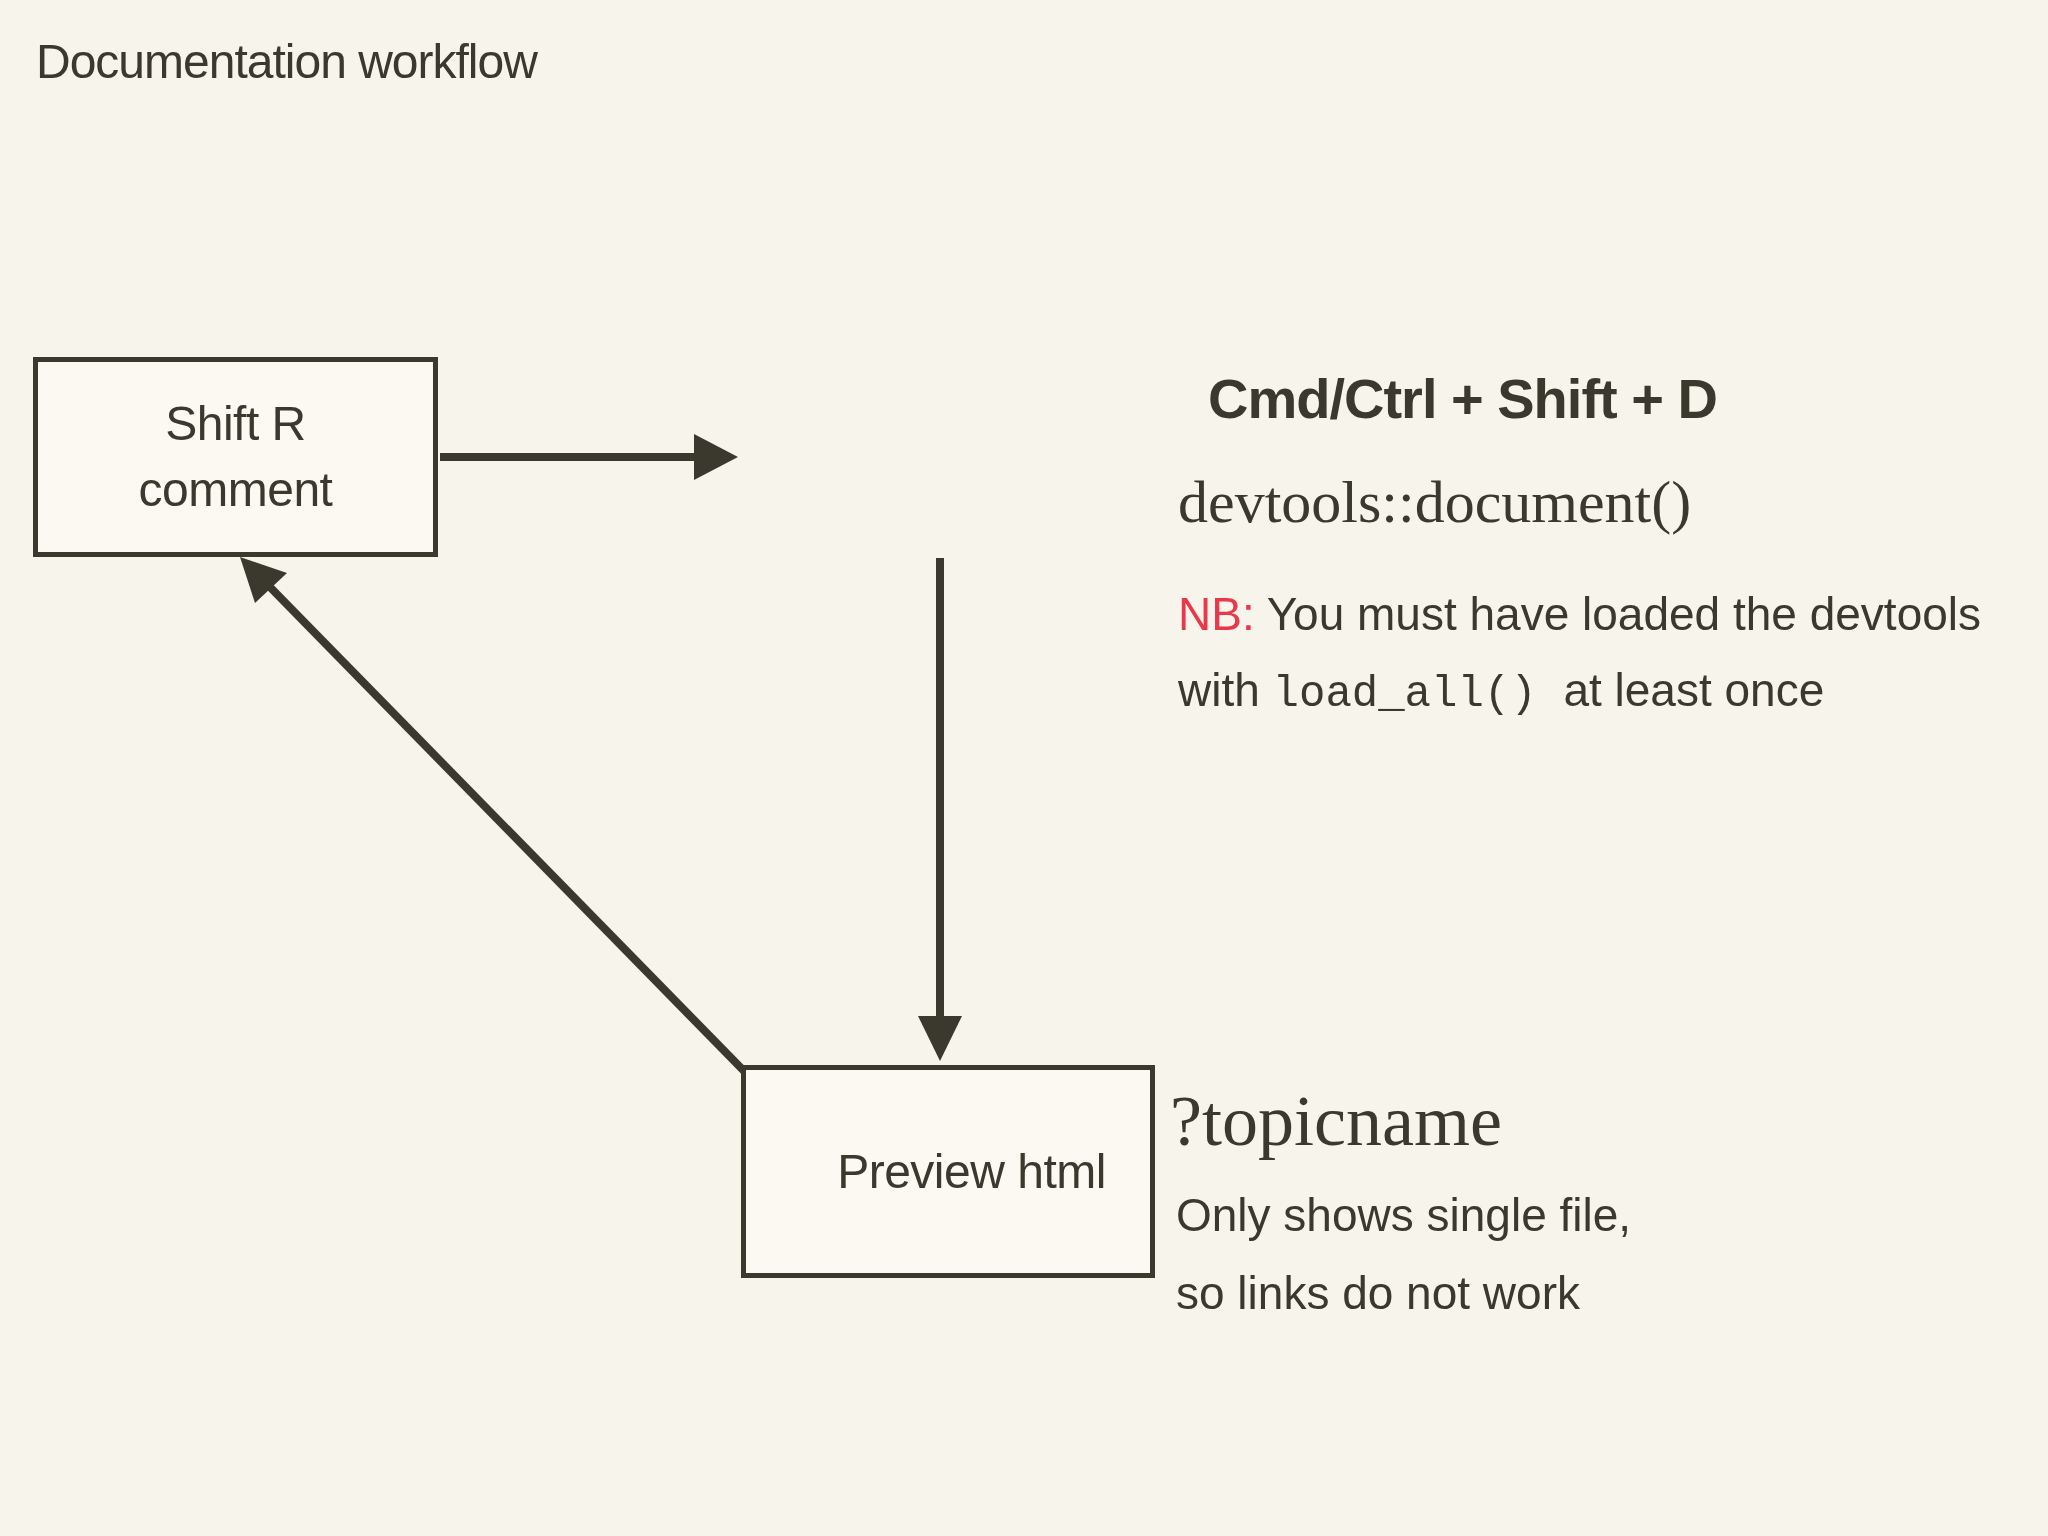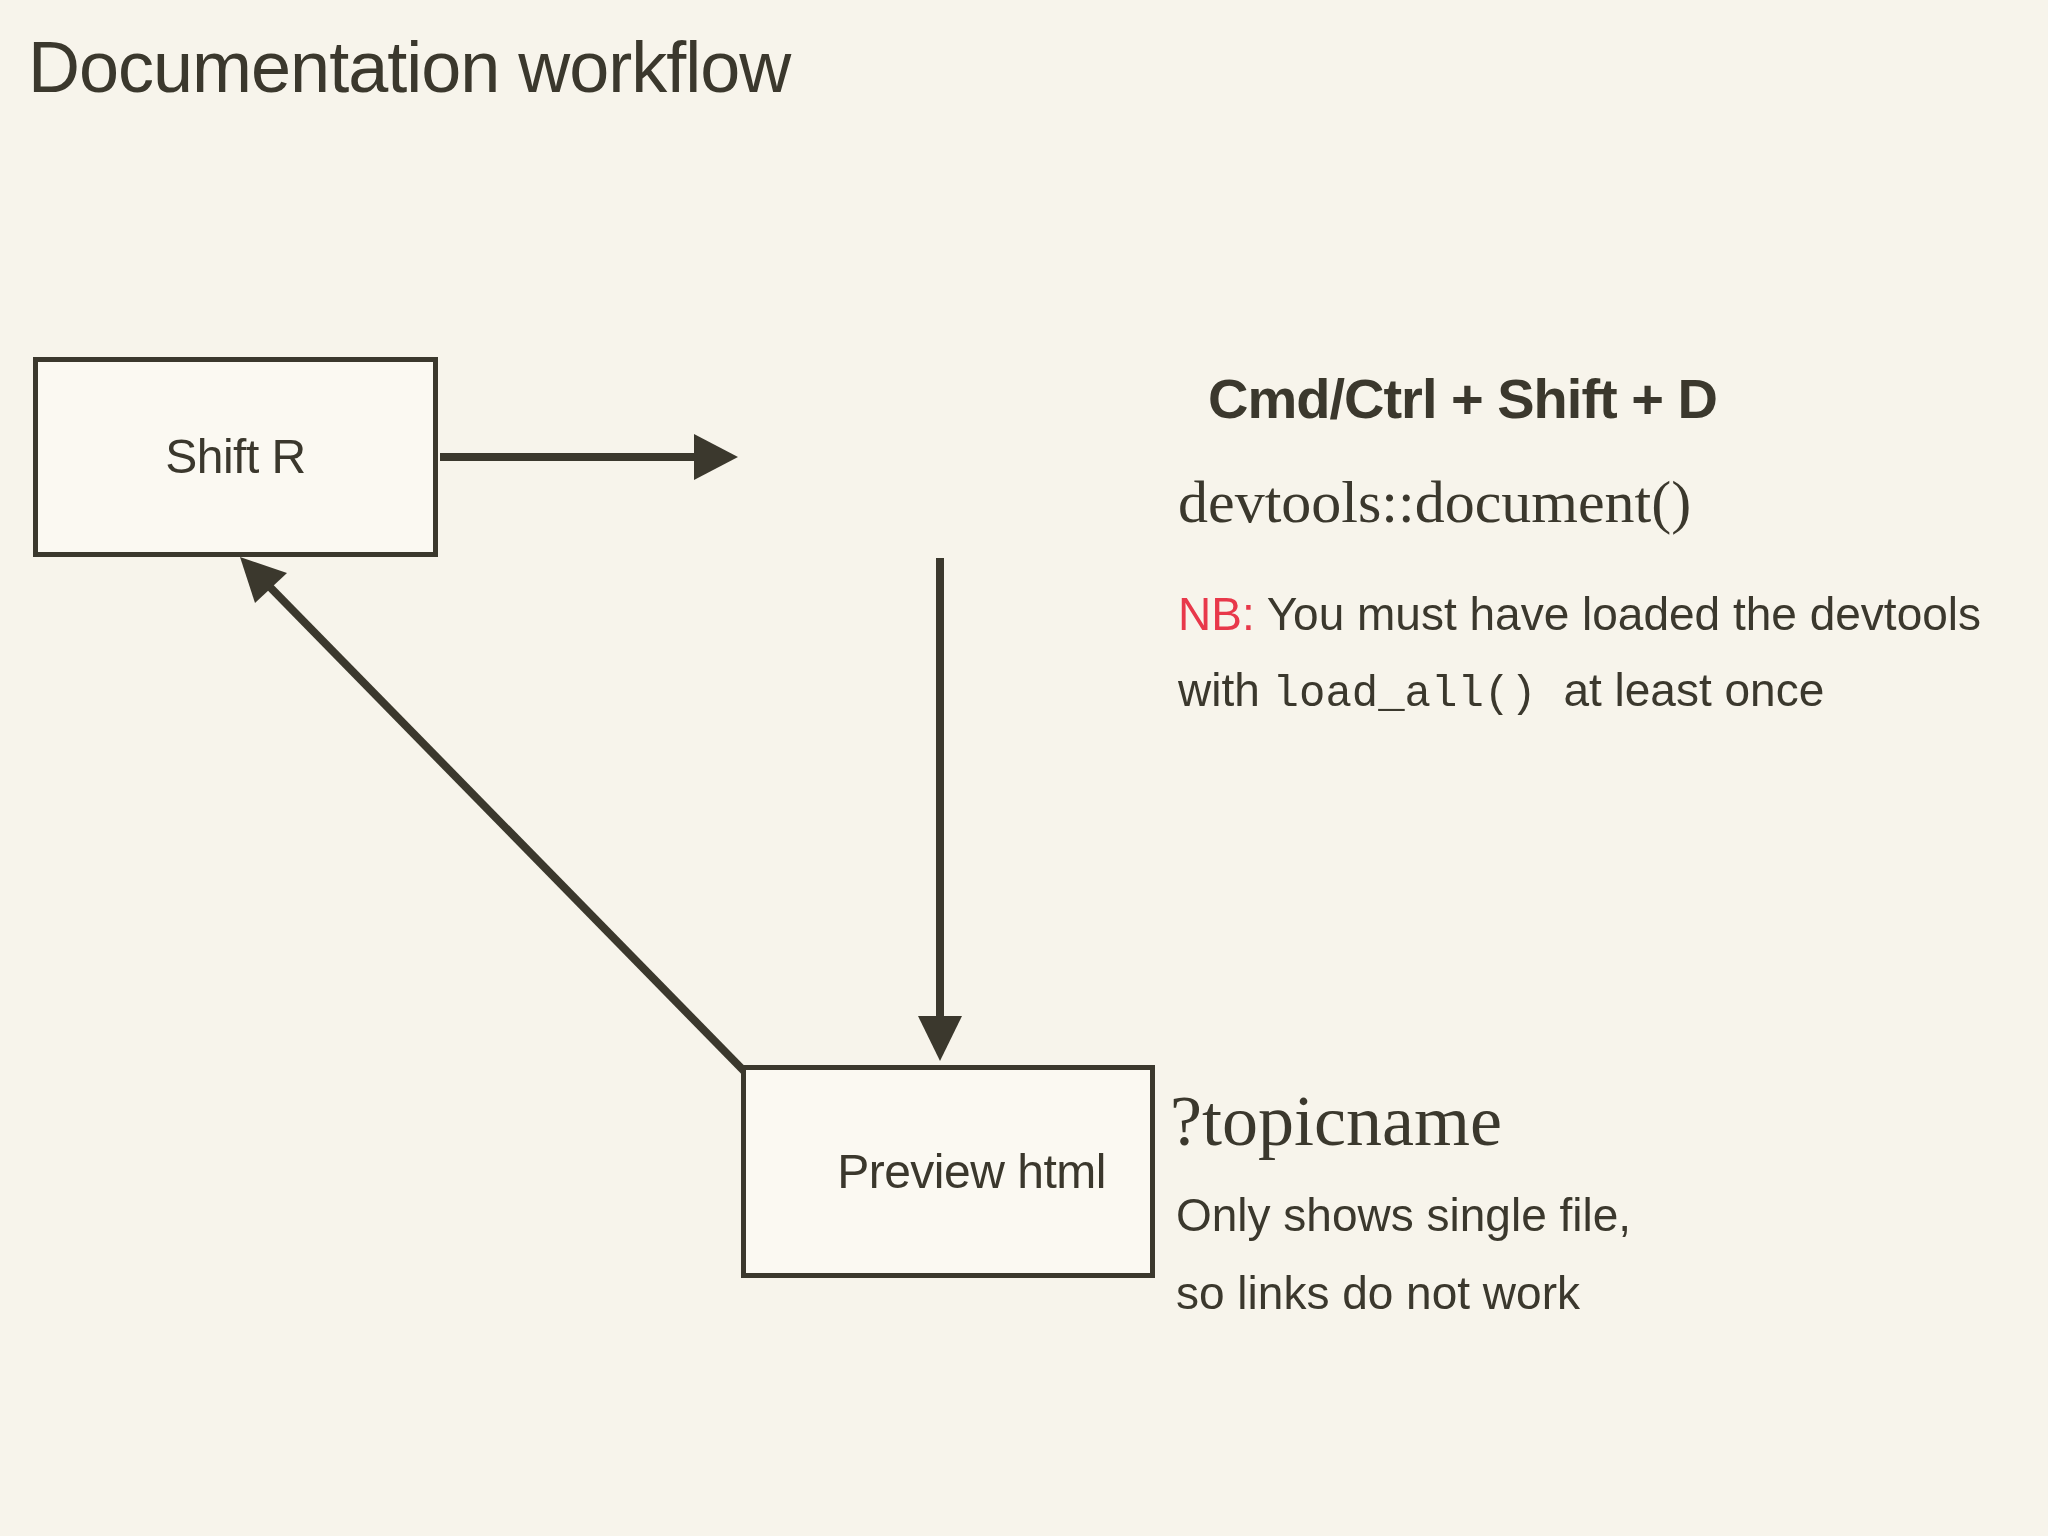--- a/index.html
+++ b/index.html
@@ -15,22 +15,22 @@
     height: 1536px;
     background: var(--background);
     font-family: "Liberation Sans", sans-serif;
     color: var(--ink);
     overflow: hidden;
   }
   .title {
     position: absolute;
     left: 24px;
     top: 22px;
-    margin: 4px;
-    font-size: 72px;
+    margin: 12px;
+    font-size: 48px;
     font-weight: 400;
     letter-spacing: -1px;
     color: var(--ink);
   }
   .arrows {
     position: absolute;
     left: 0; top: 0;
     width: 2048px;
     height: 1536px;
     color: var(--ink);
@@ -118,20 +118,21 @@
       <polygon points="940,1061 918,1016 962,1016"></polygon>
     </g>
     <g>
       <line x1="744" y1="1071" x2="266" y2="583"></line>
       <polygon points="240,557 287,573 255,603"></polygon>
     </g>
   </svg>
 
   <div class="box box-modify">
     <div>Shift R</div>
+    <div>comment</div>
   </div>
 
 
   <div class="box box-preview">
     <div>Preview html</div>
   </div>
 
   <div class="shortcut">Cmd/Ctrl + Shift + D</div>
 
   <div class="code-devtools mono">devtools::document()</div>

